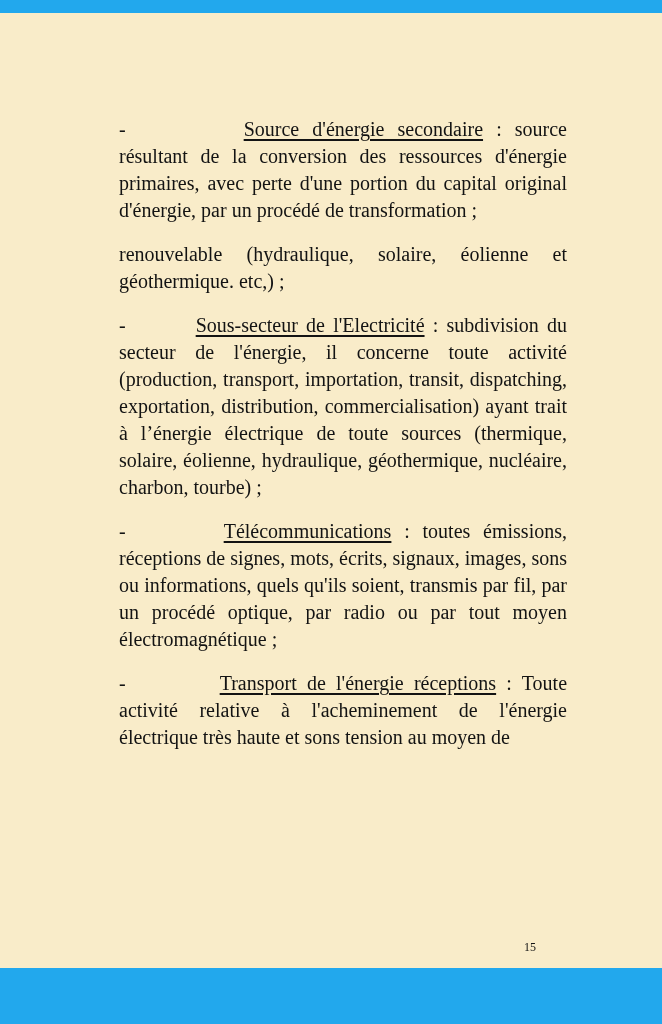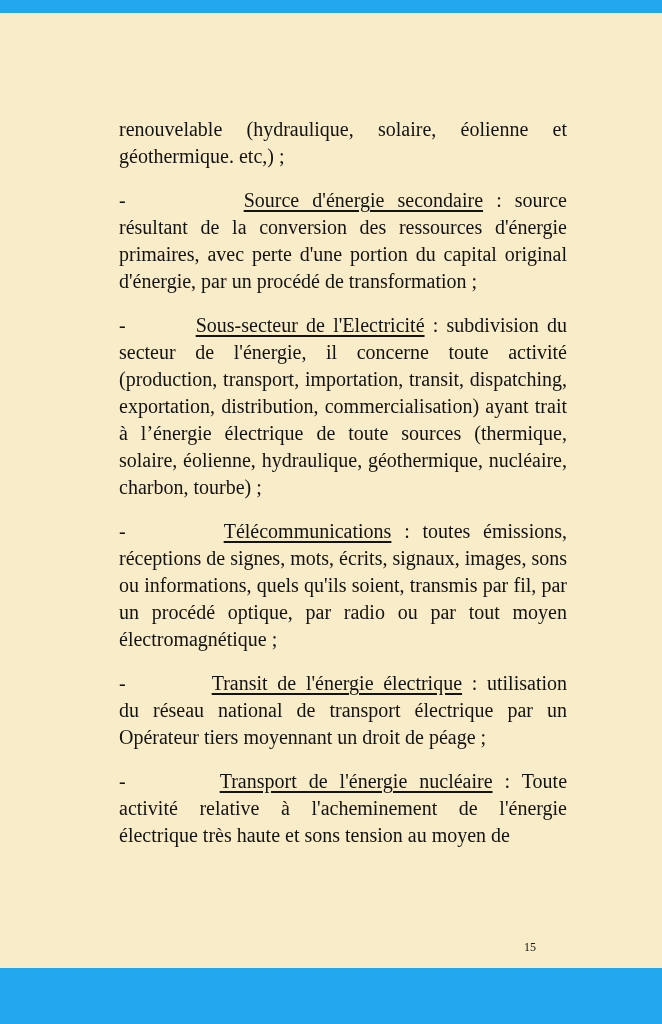--- a/index.html
+++ b/index.html
@@ -60,29 +60,28 @@
     line-height: 27px;
   }
 </style>
 </head>
 <body style="--bar-color: #22a8ed; --page-bg: #f9ecc9; --text-color: #131313;">
 
 <div class="bar top"></div>
 
 <div class="content">
 
+  <p class="para item-0"><span class="dash">-</span><span class="tab"></span><span class="term">Source d'énergie secondaire</span><span> : source résultant de la conversion des ressources d'énergie primaires, avec perte d'une portion du capital original d'énergie, par un procédé de transformation ;</span></p>
+
   <p class="para">renouvelable (hydraulique, solaire, éolienne et géothermique. etc,) ;</p>
-
-  <p class="para item-0"><span class="dash">-</span><span class="tab"></span><span class="term">Source d'énergie secondaire</span><span> : source résultant de la conversion des ressources d'énergie primaires, avec perte d'une portion du capital original d'énergie, par un procédé de transformation ;</span></p>
 
   <p class="para item-1"><span class="dash">-</span><span class="tab"></span><span class="term">Sous-secteur de l'Electricité</span><span> : subdivision du secteur de l'énergie, il concerne toute activité (production, transport, importation, transit, dispatching, exportation, distribution, commercialisation) ayant trait à l’énergie électrique de toute sources (thermique, solaire, éolienne, hydraulique, géothermique, nucléaire, charbon, tourbe) ;</span></p>
 
   <p class="para item-2"><span class="dash">-</span><span class="tab"></span><span class="term">Télécommunications</span><span> : toutes émissions, réceptions de signes, mots, écrits, signaux, images, sons ou informations, quels qu'ils soient, transmis par fil, par un procédé optique, par radio ou par tout moyen électromagnétique ;</span></p>
 
-  <p class="para item-3"><span class="dash">-</span><span class="tab"></span><span class="term">Transit de l'énergie électrique</span><span> : utilisation du réseau national de transport électrique par un Opérateur tiers moyennant un droit de péage ;</span></p>
 
-  <p class="para item-4"><span class="dash">-</span><span class="tab"></span><span class="term">Transport de l'énergie nucléaire</span><span> : Toute activité relative à l'acheminement de l'énergie électrique très haute et sons tension au moyen de</span></p>
+  <p class="para item-4"><span class="dash">-</span><span class="tab"></span><span class="term">Transport de l'énergie réceptions</span><span> : Toute activité relative à l'acheminement de l'énergie électrique très haute et sons tension au moyen de</span></p>
 
 </div>
 
 <div class="page-number">15</div>
 
 <div class="bar bottom"></div>
 
 </body></html>

